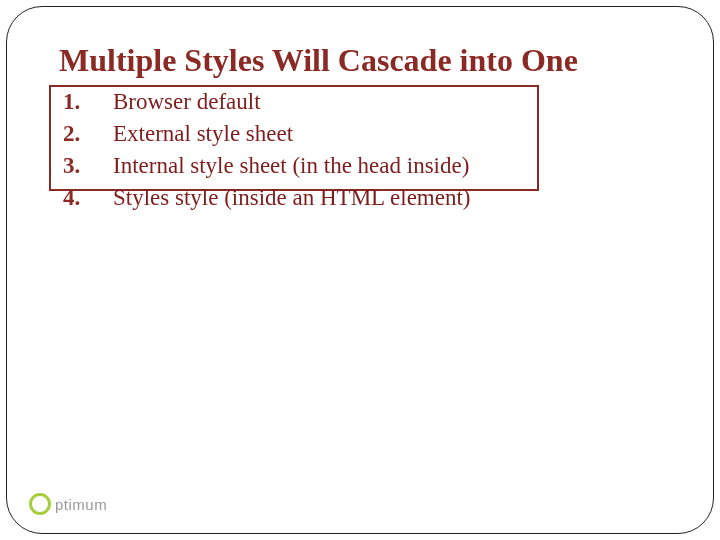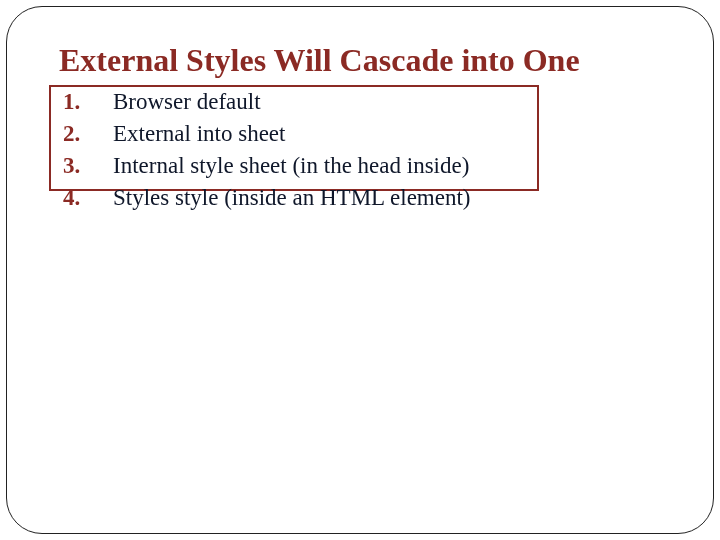--- a/index.html
+++ b/index.html
@@ -37,21 +37,21 @@
     left: -10px;
     top: 2px;
     width: 490px;
     height: 106px;
     border: 2px solid #8b2a24;
     pointer-events: none;
   }
   ol.cascade-list {
     list-style: none;
     counter-reset: item;
-    color: #0f172a;
+    color: #7f1d1d;
     font-size: 23px;
     line-height: 1.3;
     padding-left: 4px;
     padding-top: 4px;
     max-width: 500px;
   }
   ol.cascade-list li {
     counter-increment: item;
     position: relative;
     padding-left: 50px;
@@ -85,24 +85,28 @@
     font-family: Arial, sans-serif;
     font-size: 15px;
     letter-spacing: 0.5px;
   }
 </style>
 </head>
 <body>
 
 <div class="slide-frame">
   <div class="content">
-    <h1 class="title">External Styles Will Cascade into One</h1>
+    <h1 class="title">Multiple Styles Will Cascade into One</h1>
     <div class="list-wrap">
       <div class="highlight-box"></div>
       <ol class="cascade-list">
         <li>Browser default</li>
-        <li>External into sheet</li>
+        <li>External style sheet</li>
         <li>Internal style sheet (in the head inside)</li>
         <li>Styles style (inside an HTML element)</li>
       </ol>
     </div>
   </div>
+  <div class="logo">
+    <div class="logo-ring"></div>
+    <span class="logo-text">ptimum</span>
+  </div>
 </div>
 
 </body></html>

